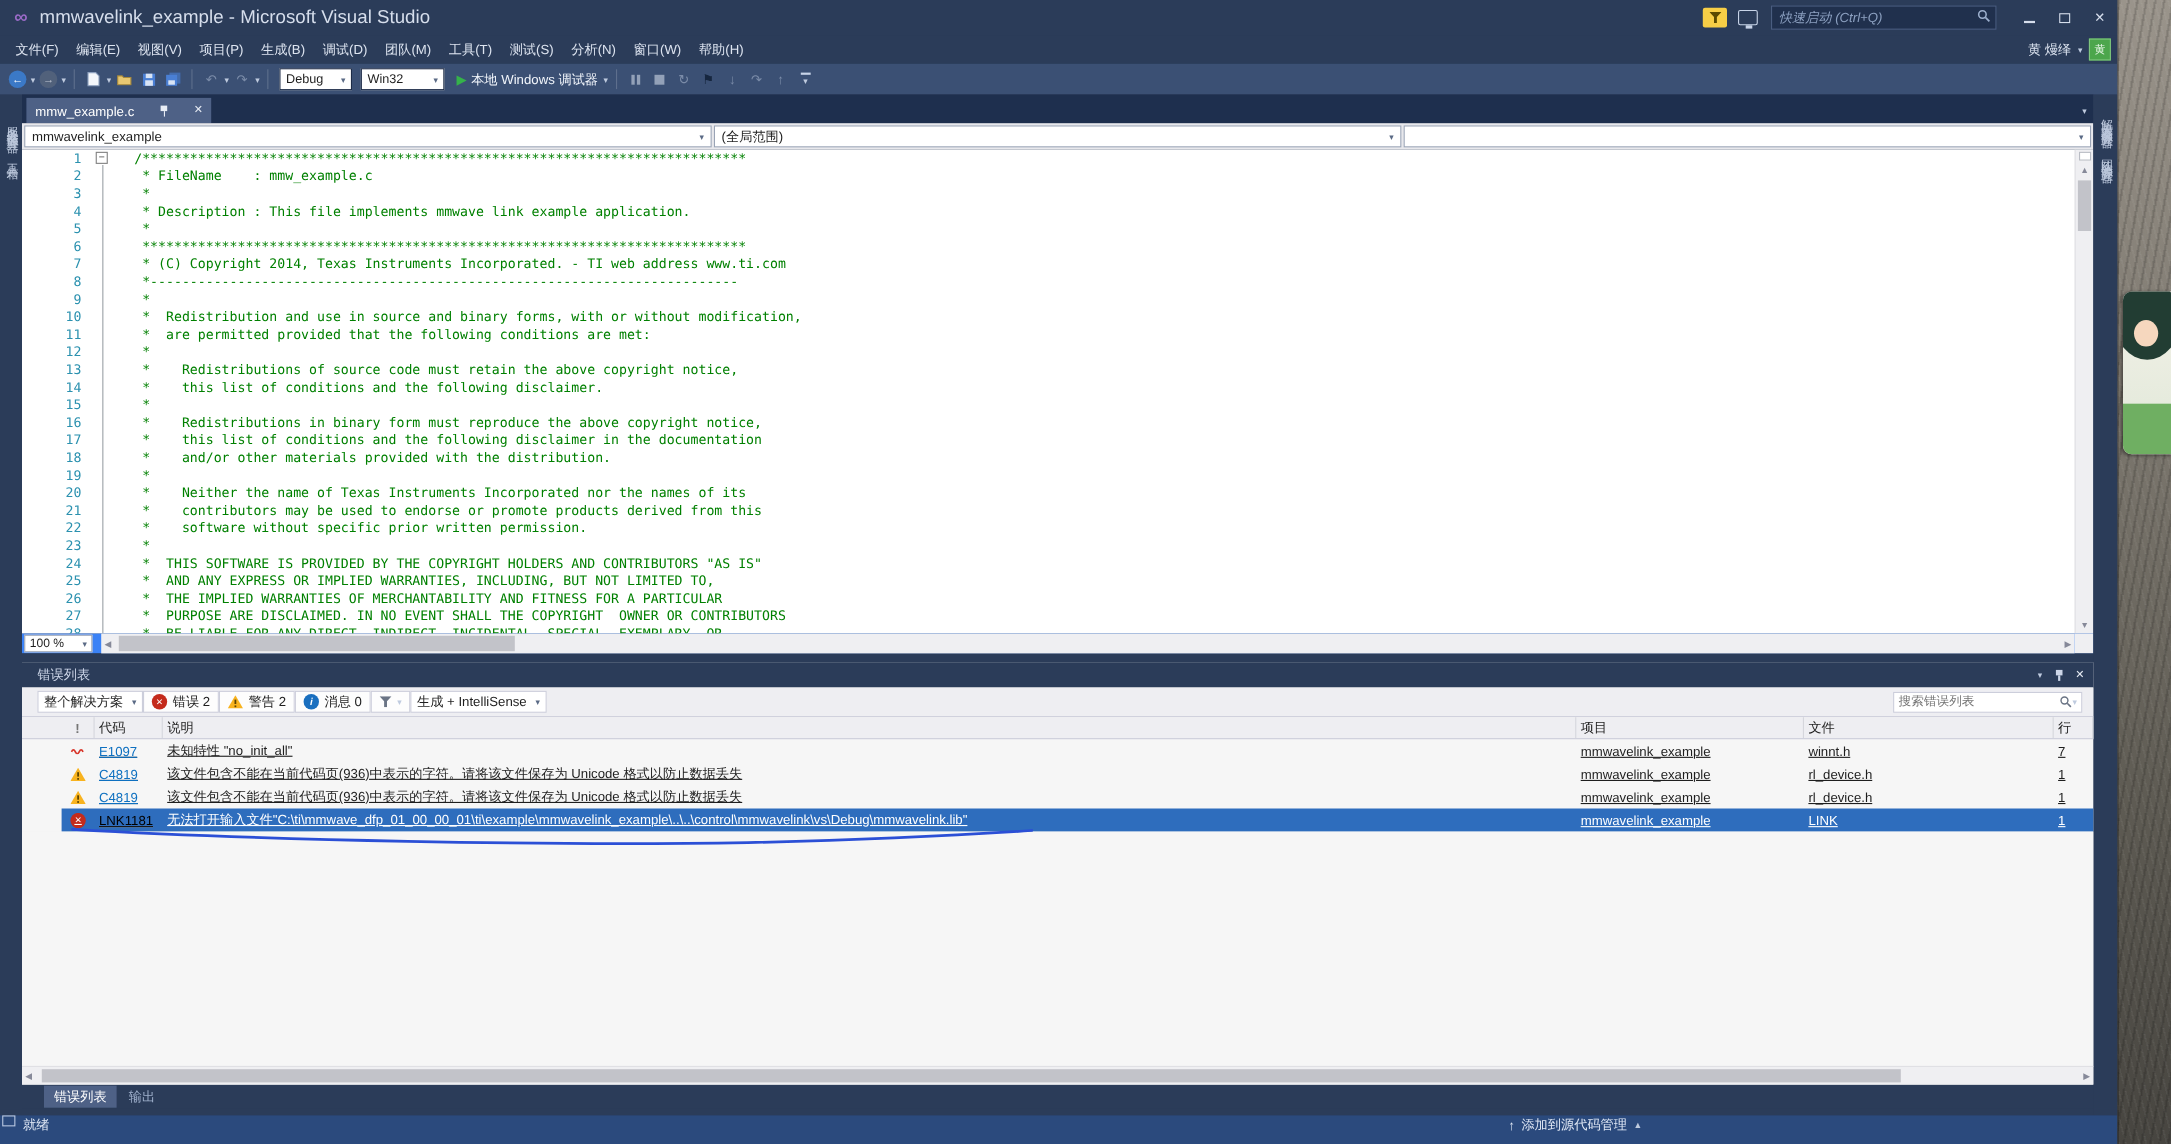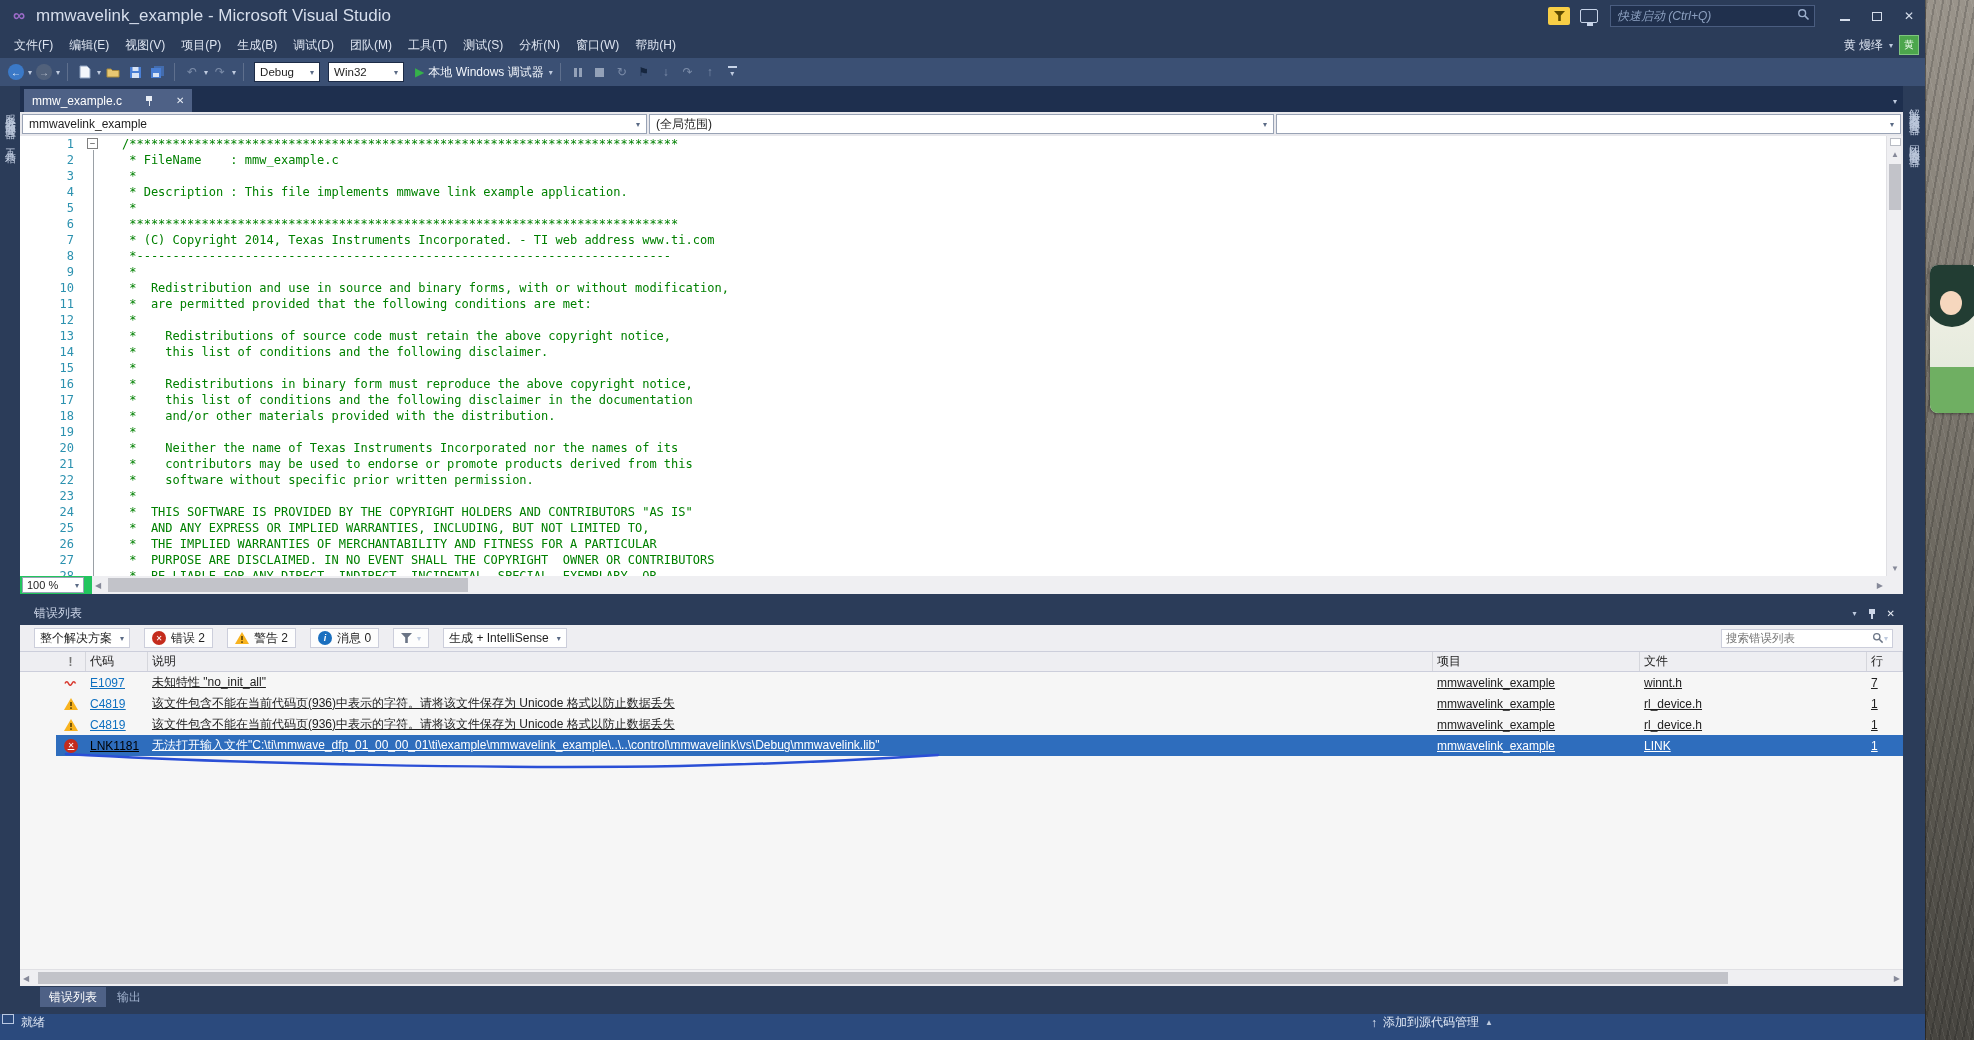--- a/index.html
+++ b/index.html
@@ -80,37 +80,37 @@
   .ed-line{display:flex;height:16px;line-height:16px;font-family:"DejaVu Sans Mono","Liberation Mono",monospace;font-size:12px;white-space:pre;}
   .ln{width:64px;flex:none;text-align:right;padding-right:10px;color:var(--line-number);}
   .fold{width:18px;flex:none;position:relative;}
   .foldbox{position:absolute;left:3px;top:2px;width:11px;height:11px;border:1px solid #808080;background:#fff;color:#555;font-size:9px;line-height:9px;text-align:center;z-index:2;}
   .lt{color:var(--comment);padding-left:20px;}
   .ed-vscroll{width:17px;flex:none;background:#EFEFF2;display:flex;flex-direction:column;align-items:center;border-left:1px solid #E0E0E4;}
   .splitbox{width:11px;height:8px;border:1px solid #B9BCC4;background:#fff;margin:2px 0;}
   .sbarrow{color:#868999;font-size:8px;line-height:14px;height:14px;}
   .vtrack{flex:1;width:100%;position:relative;}
   .vthumb{position:absolute;left:2px;right:2px;top:2px;height:46px;background:#C2C3C9;}
-  .ed-bottom{height:18px;display:flex;flex:none;background:#22c55e;align-items:center;justify-content:space-between;}
+  .ed-bottom{height:18px;display:flex;flex:none;background:#3b82f6;align-items:center;justify-content:space-between;}
   .zoom-combo{width:62px;height:16px;background:#fff;border:1px solid #99A3B5;display:flex;align-items:center;font-size:11px;padding:0 4px;margin-left:2px;}
   .zoom-combo .caret{margin-left:auto;color:#5A6A85;}
   .htrack{flex:1;height:100%;background:#EFEFF2;position:relative;margin-left:8px;}
   .hthumb{position:absolute;top:2px;bottom:2px;left:16px;width:360px;background:#C2C3C9;}
   .harrow{position:absolute;top:0;height:100%;display:flex;align-items:center;color:#868999;font-size:8px;}
   .harrow.l{left:3px;} .harrow.r{right:3px;}
   .corner{width:17px;height:100%;background:#EFEFF2;flex:none;}
 
   .splitter{height:8px;background:var(--chrome);flex:none;}
 
   
   .ep{height:384px;background:#F6F6F6;display:flex;flex-direction:column;flex:none;position:relative;}
   .ep-head{height:23px;background:var(--chrome);color:#CDD6E8;display:flex;align-items:center;padding:0 8px 0 14px;flex:none;font-size:12px;}
   .ep-head-icons{margin-left:auto;display:flex;align-items:center;gap:10px;}
   .ep-head .pin::before{background:#CDD6E8;} .ep-head .pin::after{background:#CDD6E8;}
-  .ep-toolbar{height:27px;background:var(--panel);border-bottom:1px solid var(--panel-border);display:flex;align-items:center;gap:14px;padding:0 10px 0 14px;flex:none;}
+  .ep-toolbar{height:27px;background:var(--panel);border-bottom:1px solid var(--panel-border);display:flex;align-items:center;gap:0;padding:0 10px 0 14px;flex:none;}
   .ep-combo{height:20px;background:#fff;border:1px solid var(--panel-border);display:flex;align-items:center;padding:0 5px;font-size:12px;}
   .ep-combo .caret{margin-left:8px;color:#5A6A85;}
   .ep-btn{height:20px;background:#FDFDFD;border:1px solid var(--panel-border);display:flex;align-items:center;gap:5px;padding:0 7px;font-size:12px;}
   .sev-err{width:14px;height:14px;border-radius:50%;background:var(--error);color:#fff;font-size:8px;font-weight:bold;display:inline-flex;align-items:center;justify-content:center;}
   .info-i{width:14px;height:14px;border-radius:50%;background:#1A6FBF;color:#fff;font-size:9px;font-style:italic;font-weight:bold;display:inline-flex;align-items:center;justify-content:center;}
   .funnel{display:inline-block;}
   .searchbox{margin-left:auto;width:172px;height:19px;background:#fff;border:1px solid var(--panel-border);display:flex;align-items:center;padding:0 4px;}
   .searchbox input{flex:1;border:0;outline:0;font-size:11.5px;color:#333;min-width:0;font-family:inherit;}
   .searchbox input::placeholder{color:#767676;opacity:1;}
   .gridcols{display:grid;grid-template-columns:30px 62px 1fr 207px 227px 36px;}

